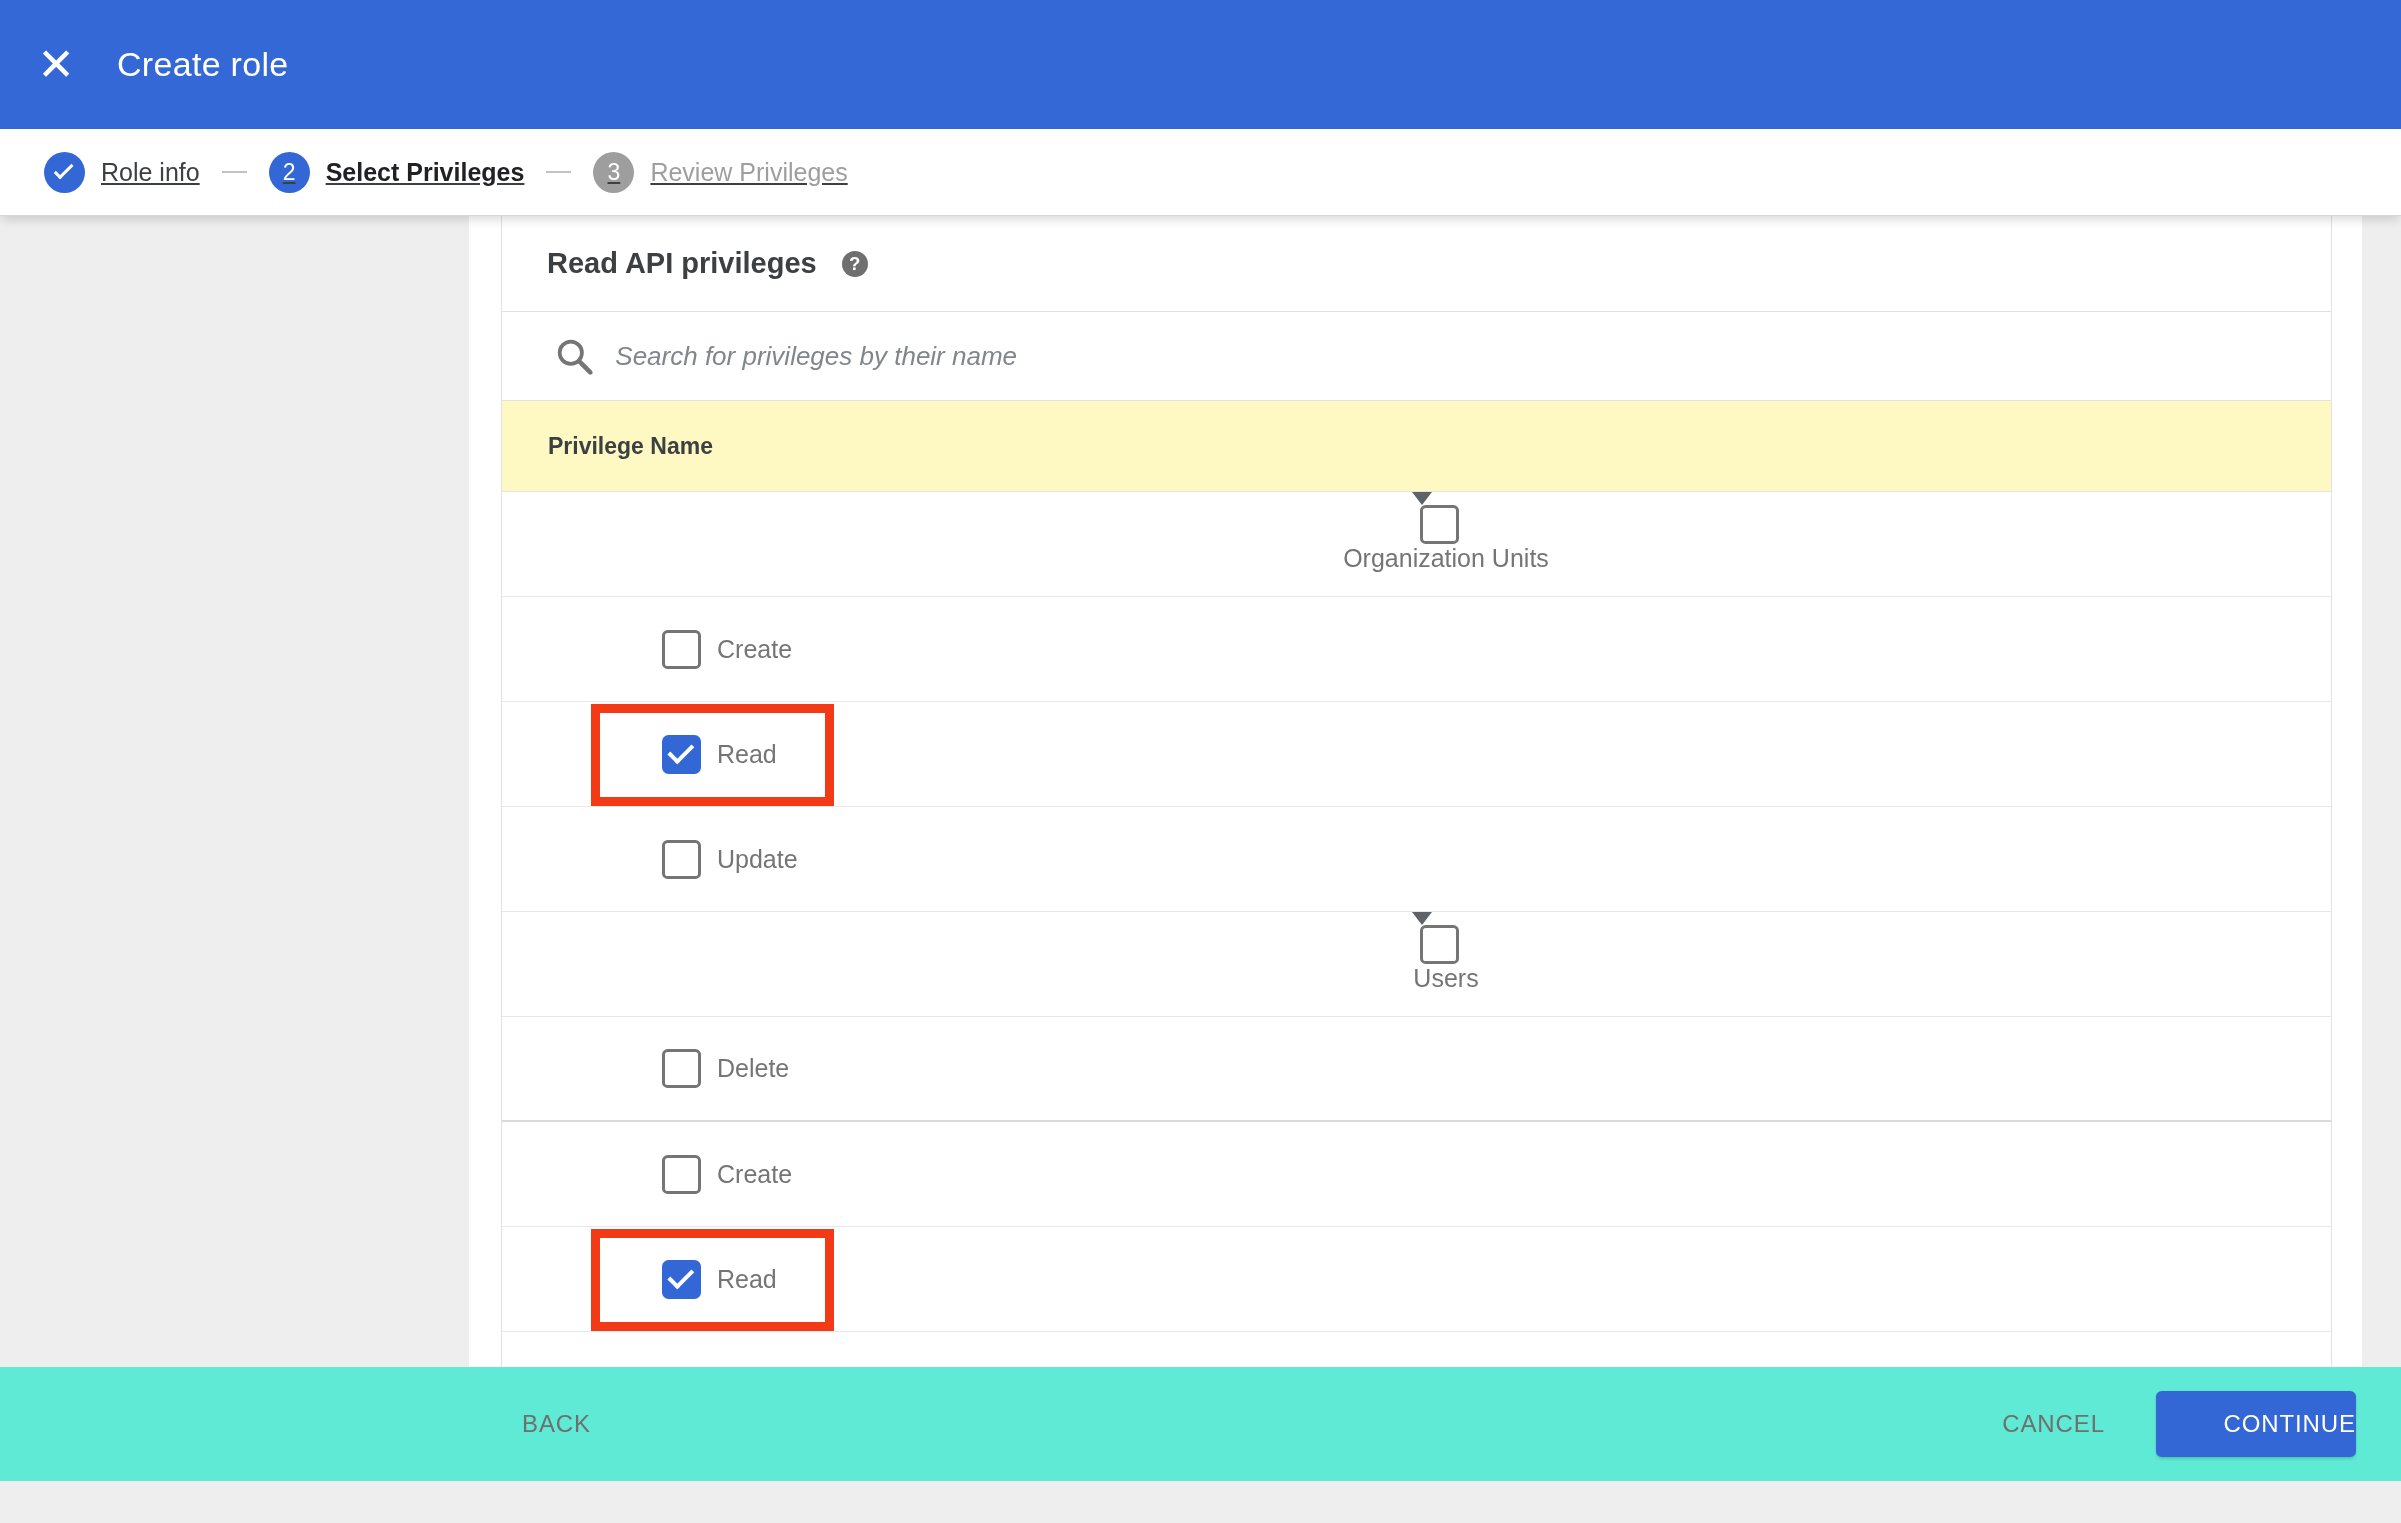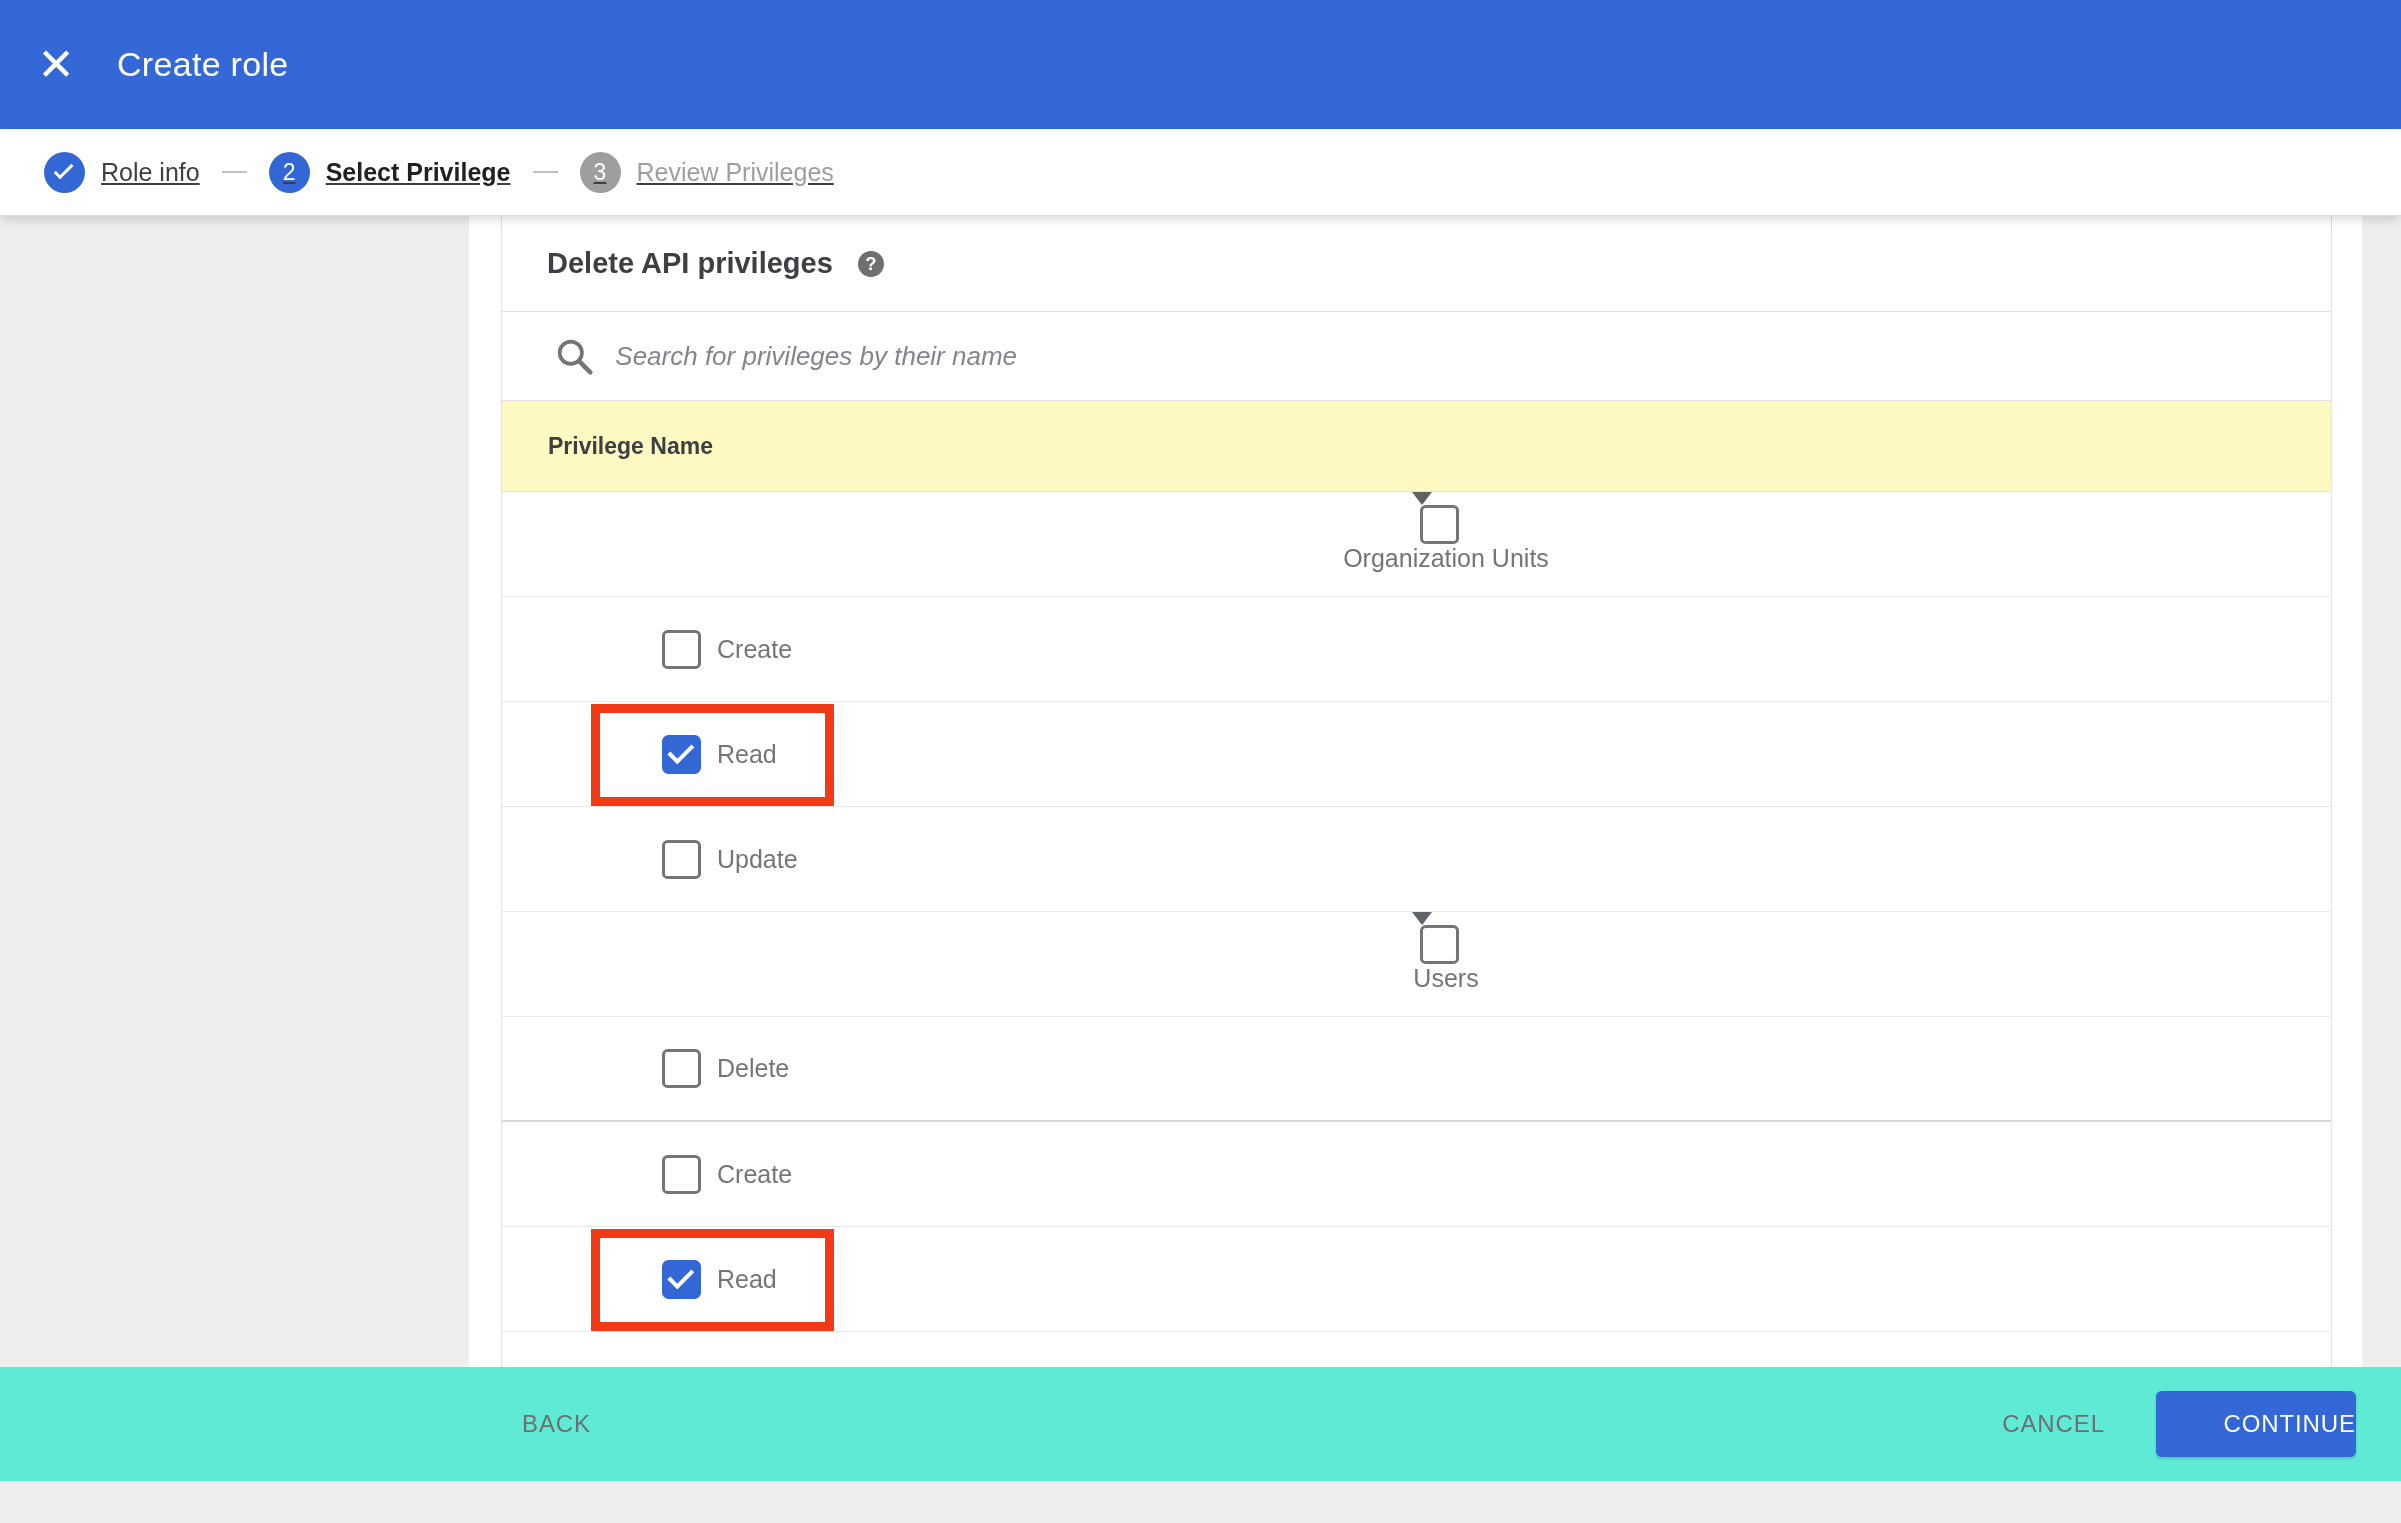--- a/index.html
+++ b/index.html
@@ -163,35 +163,35 @@
 <nav class="stepper">
   <div class="step">
     <div class="step-circle blue">
       <span class="step-check"></span>
     </div>
     <span class="step-label">Role info</span>
   </div>
   <div class="step-dash"></div>
   <div class="step">
     <div class="step-circle blue">2</div>
-    <span class="step-label bold">Select Privilege</span>
+    <span class="step-label bold">Select Privileges</span>
   </div>
   <div class="step-dash"></div>
   <div class="step">
     <div class="step-circle gray">3</div>
     <span class="step-label muted">Review Privileges</span>
   </div>
 </nav>
 
 <main class="main">
   <div class="panel">
     <div class="card">
 
       <div class="title-block">
-        <span class="section-title">Delete API privileges</span>
+        <span class="section-title">Read API privileges</span>
         <span class="help-icon">?</span>
       </div>
 
       <div class="search-row">
         <svg class="search-icon" width="39" height="39" viewBox="0 0 42 42">
           <circle cx="17" cy="17" r="12" fill="none" stroke="#757575" stroke-width="4"></circle>
           <line x1="26" y1="26" x2="38" y2="38" stroke="#757575" stroke-width="5" stroke-linecap="round"></line>
         </svg>
         <input class="search-input" type="text" placeholder="Search for privileges by their name" style="">
       </div>

